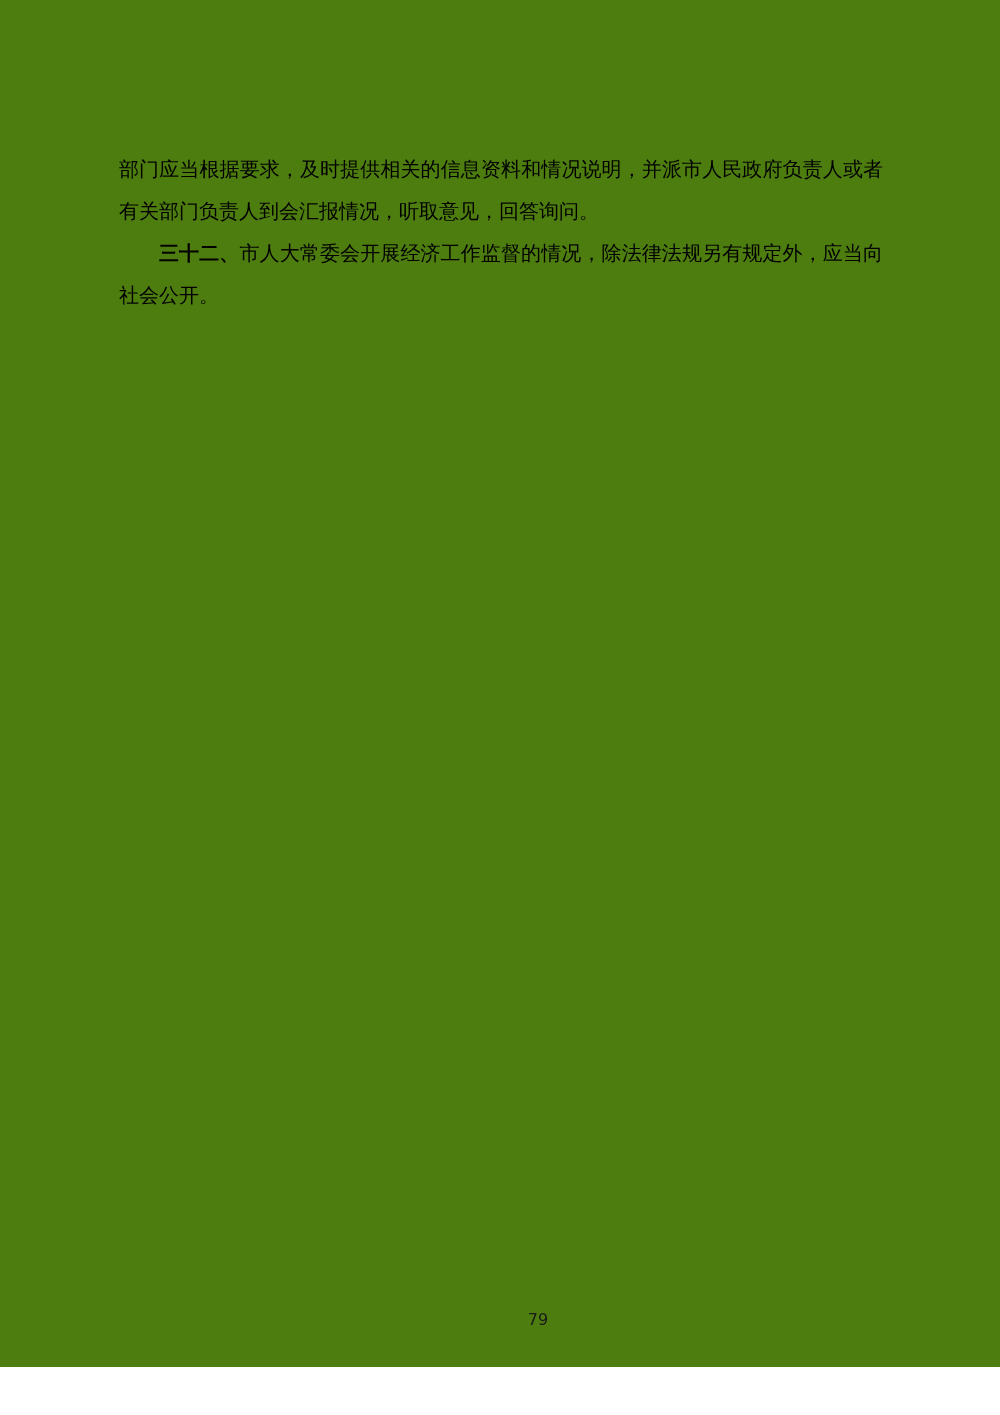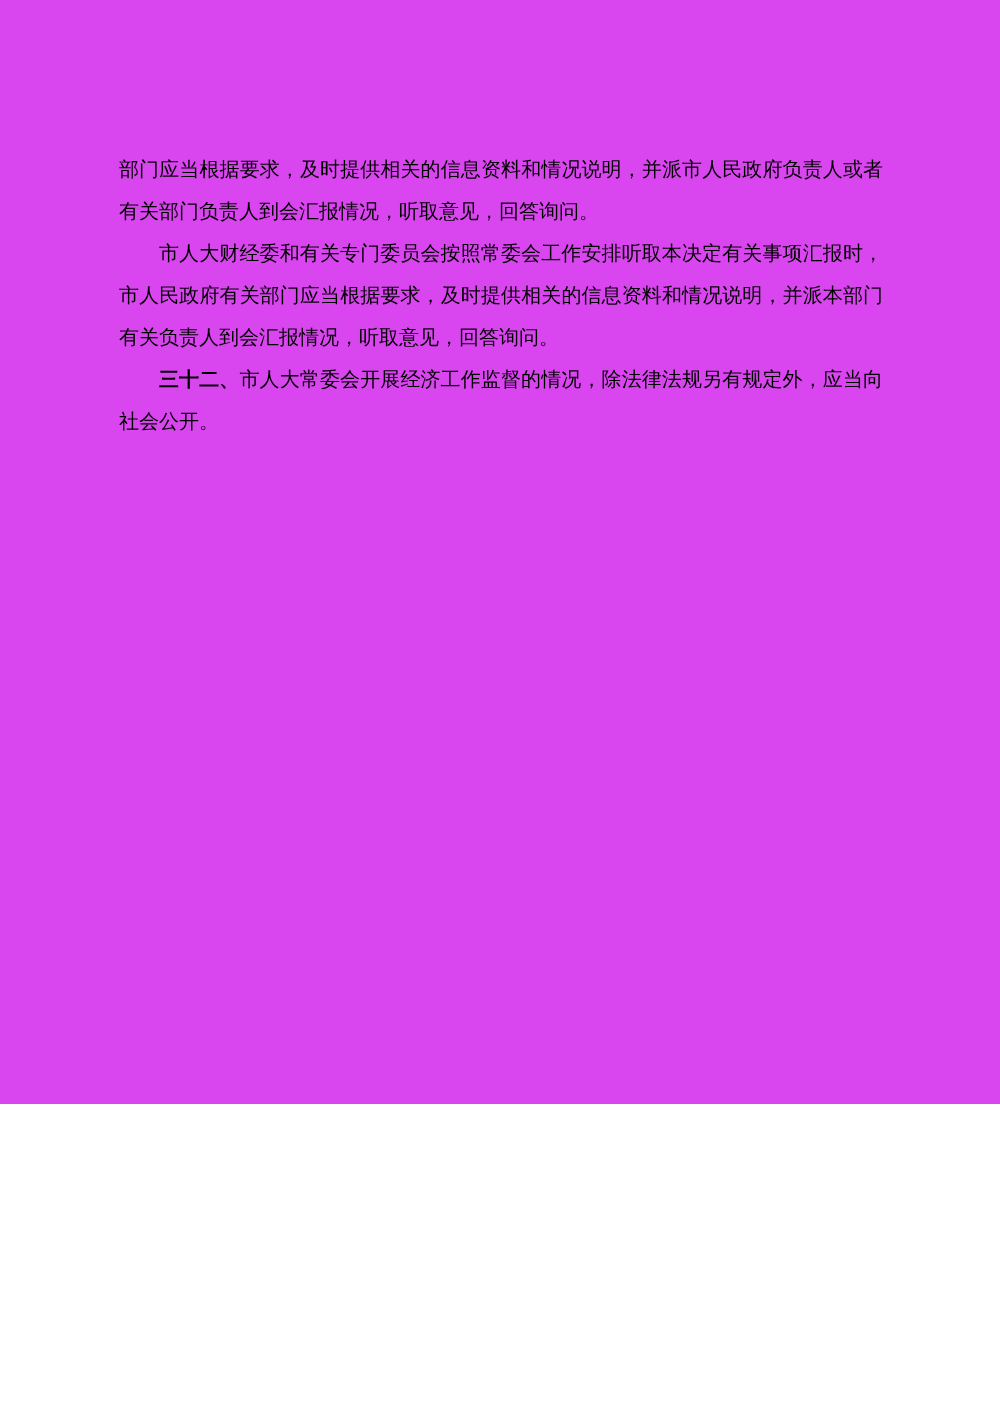--- a/index.html
+++ b/index.html
@@ -3,22 +3,22 @@
 <meta charset="utf-8">
 <style>
   html, body {
     margin: 0;
     padding: 0;
     background: #ffffff;
   }
   .page {
     position: relative;
     width: 1000px;
-    height: 1104px;
-    background: #d946ef;
+    height: 1367px;
+    background: #4d7c0f;
     color: #000000;
     font-family: "DejaVu Serif", "Liberation Serif", serif;
     overflow: hidden;
   }
   .doc-body {
     position: absolute;
     left: 119px;
     top: 148px;
     width: 764px;
   }
@@ -51,21 +51,20 @@
     font-family: "DejaVu Sans", "Liberation Sans", sans-serif;
   }
 </style>
 </head>
 <body>
 
 <div class="page">
 
   <div class="doc-body">
       <p class="para"><span>部门应当根据要求，及时提供相关的信息资料和情况说明，并派市人民政府负责人或者有关部门负责人到会汇报情况，听取意见，回答询问。</span></p>
-      <p class="para indent"><span>市人大财经委和有关专门委员会按照常委会工作安排听取本决定有关事项汇报时，市人民政府有关部门应当根据要求，及时提供相关的信息资料和情况说明，并派本部门有关负责人到会汇报情况，听取意见，回答询问。</span></p>
       <p class="para indent"><span class="clause-num">三十二、</span><span>市人大常委会开展经济工作监督的情况，除法律法规另有规定外，应当向社会公开。</span></p>
     </div>
 
   <div class="footer">
     <span class="page-number">79</span>
   </div>
 
 </div>
 
 </body></html>

